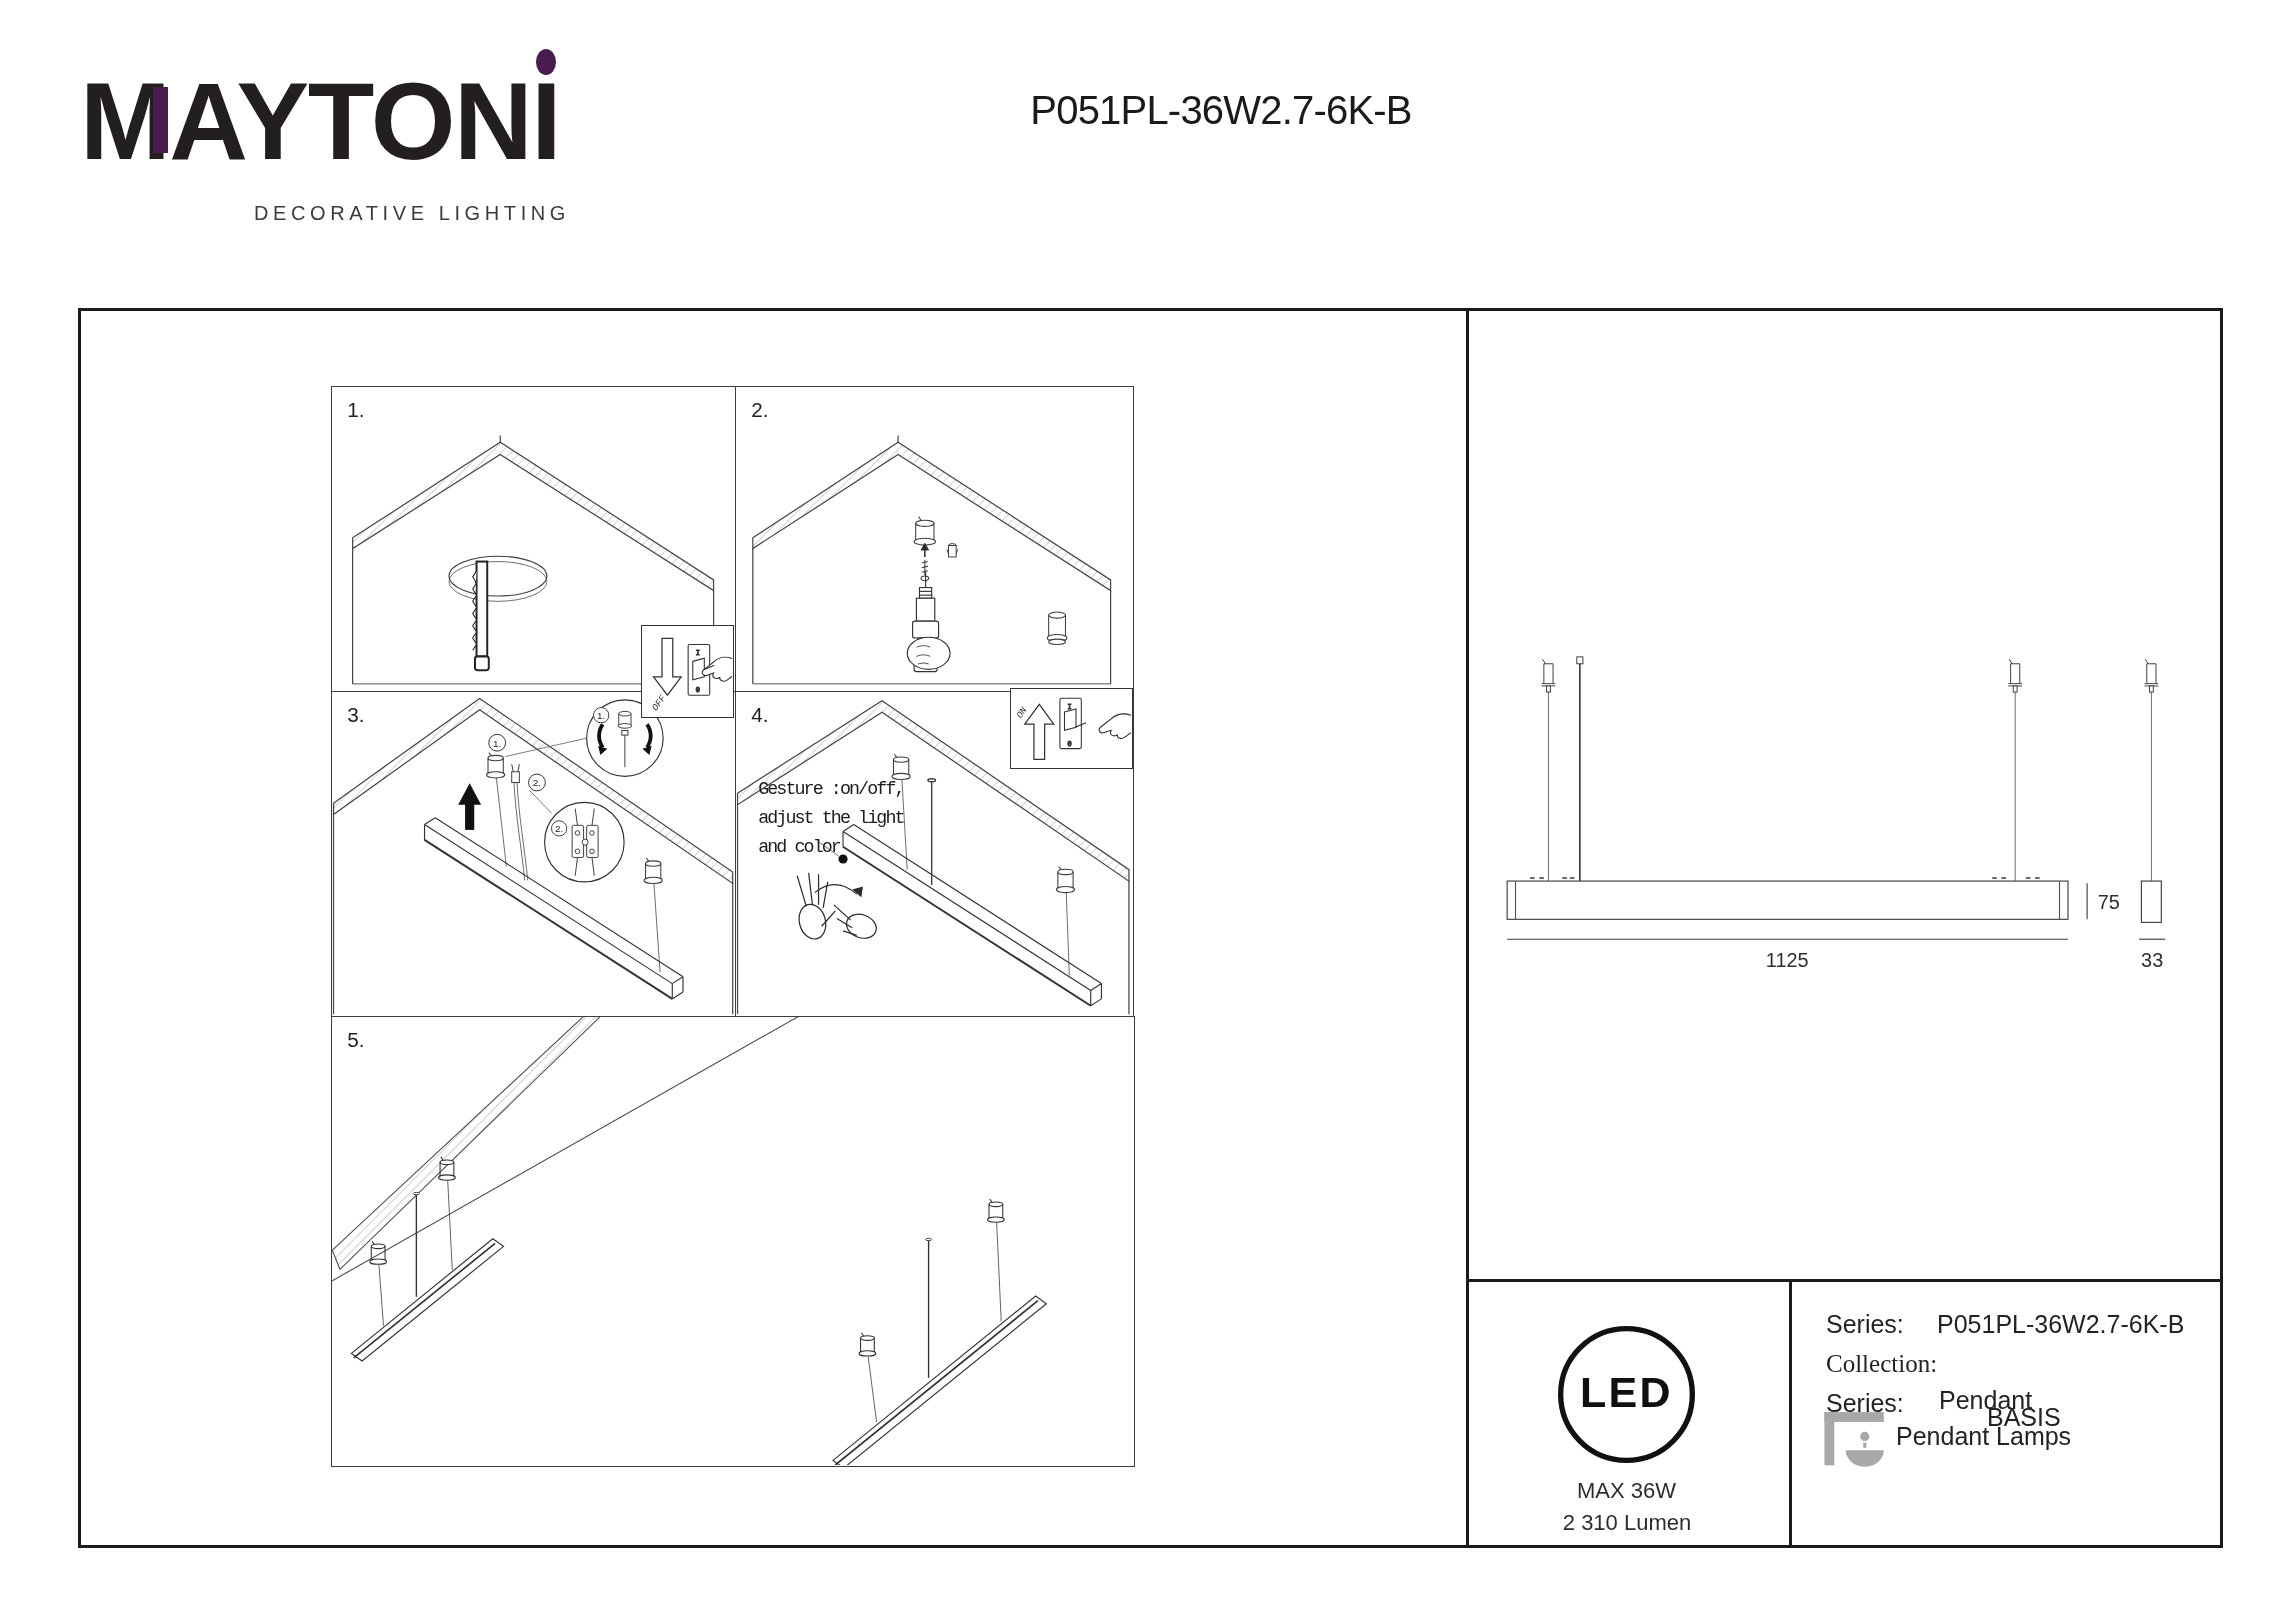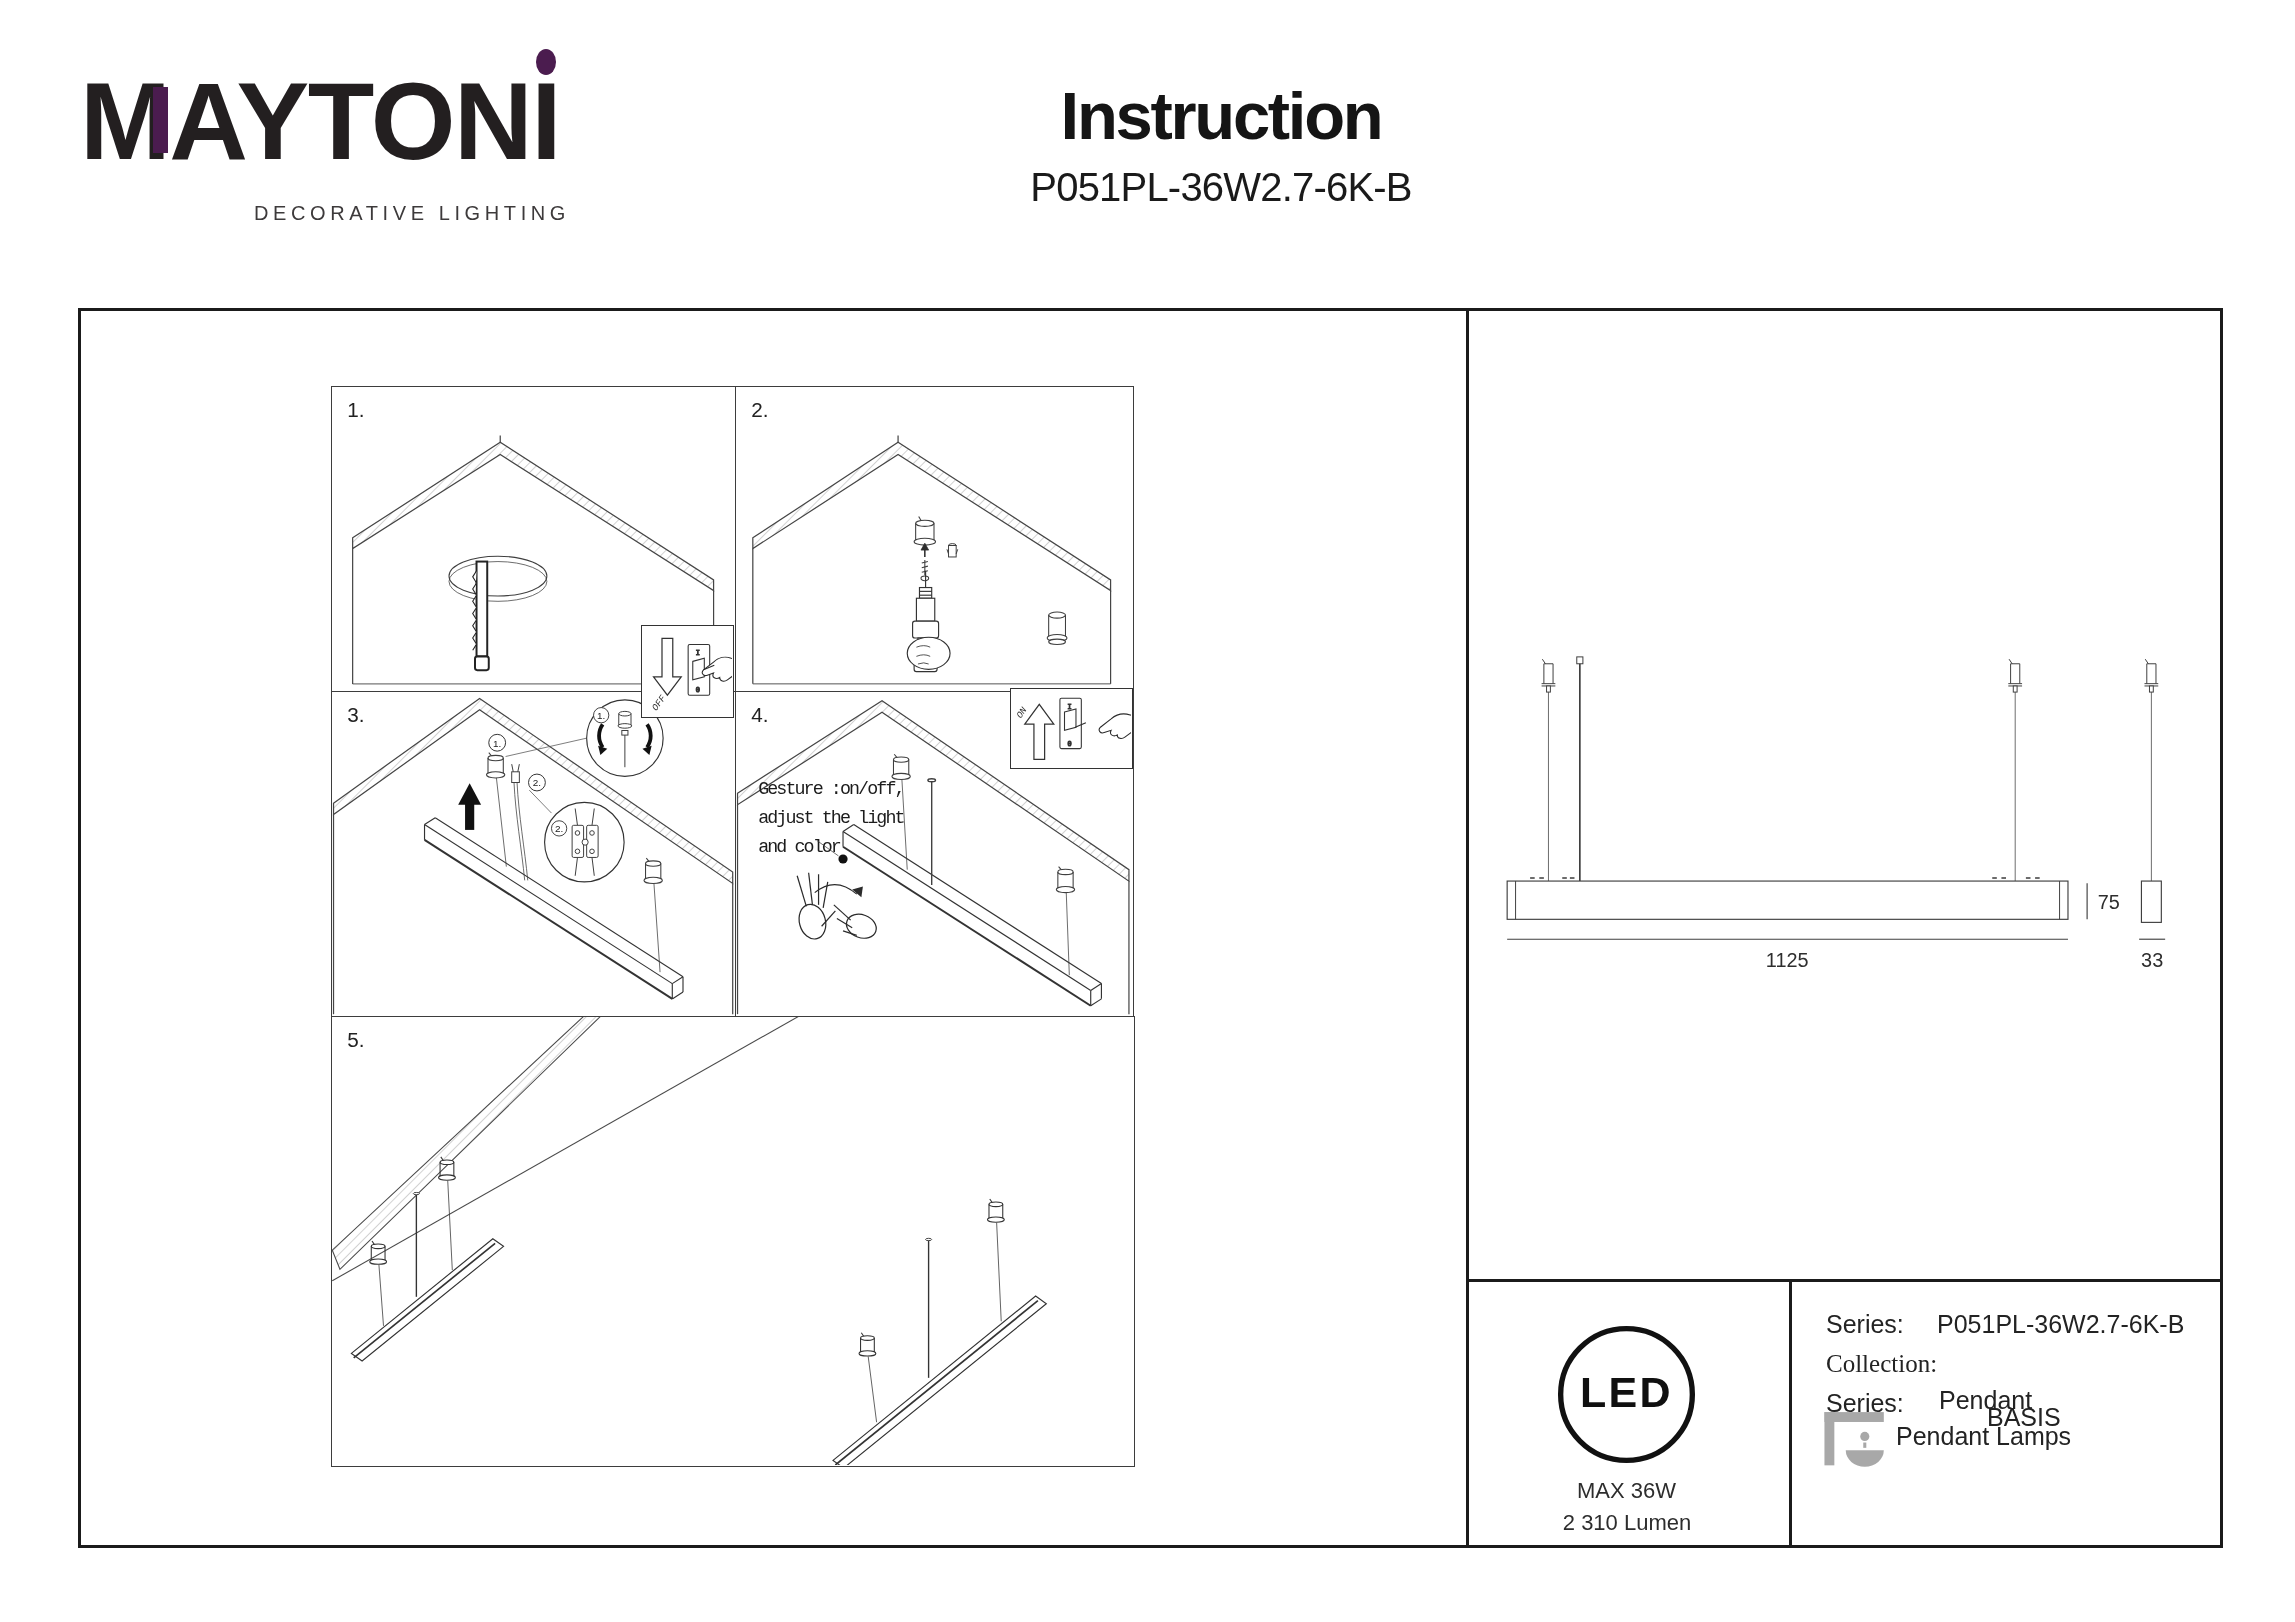--- a/index.html
+++ b/index.html
@@ -47,21 +47,20 @@
 <body>
 
 <div class="abs logo-word">
   <span class="logo-letter"><span>M</span><span class="m-stem"></span></span>
     <span class="logo-letter">AYTON</span>
     <span class="logo-letter"><span>I</span><span class="i-dot"></span></span>
 </div>
 <div class="abs tagline">DECORATIVE LIGHTING</div>
 
 <div class="abs title-block">
-  <div class="doc-title">Instruction</div>
   <div class="doc-model">P051PL-36W2.7-6K-B</div>
 </div>
 
 <div class="abs outer-box"></div>
 <div class="abs vdiv"></div>
 <div class="abs hdiv-right"></div>
 <div class="abs vdiv2"></div>
 
 <div class="abs step-box b1">
   <span class="step-label">1.</span>

